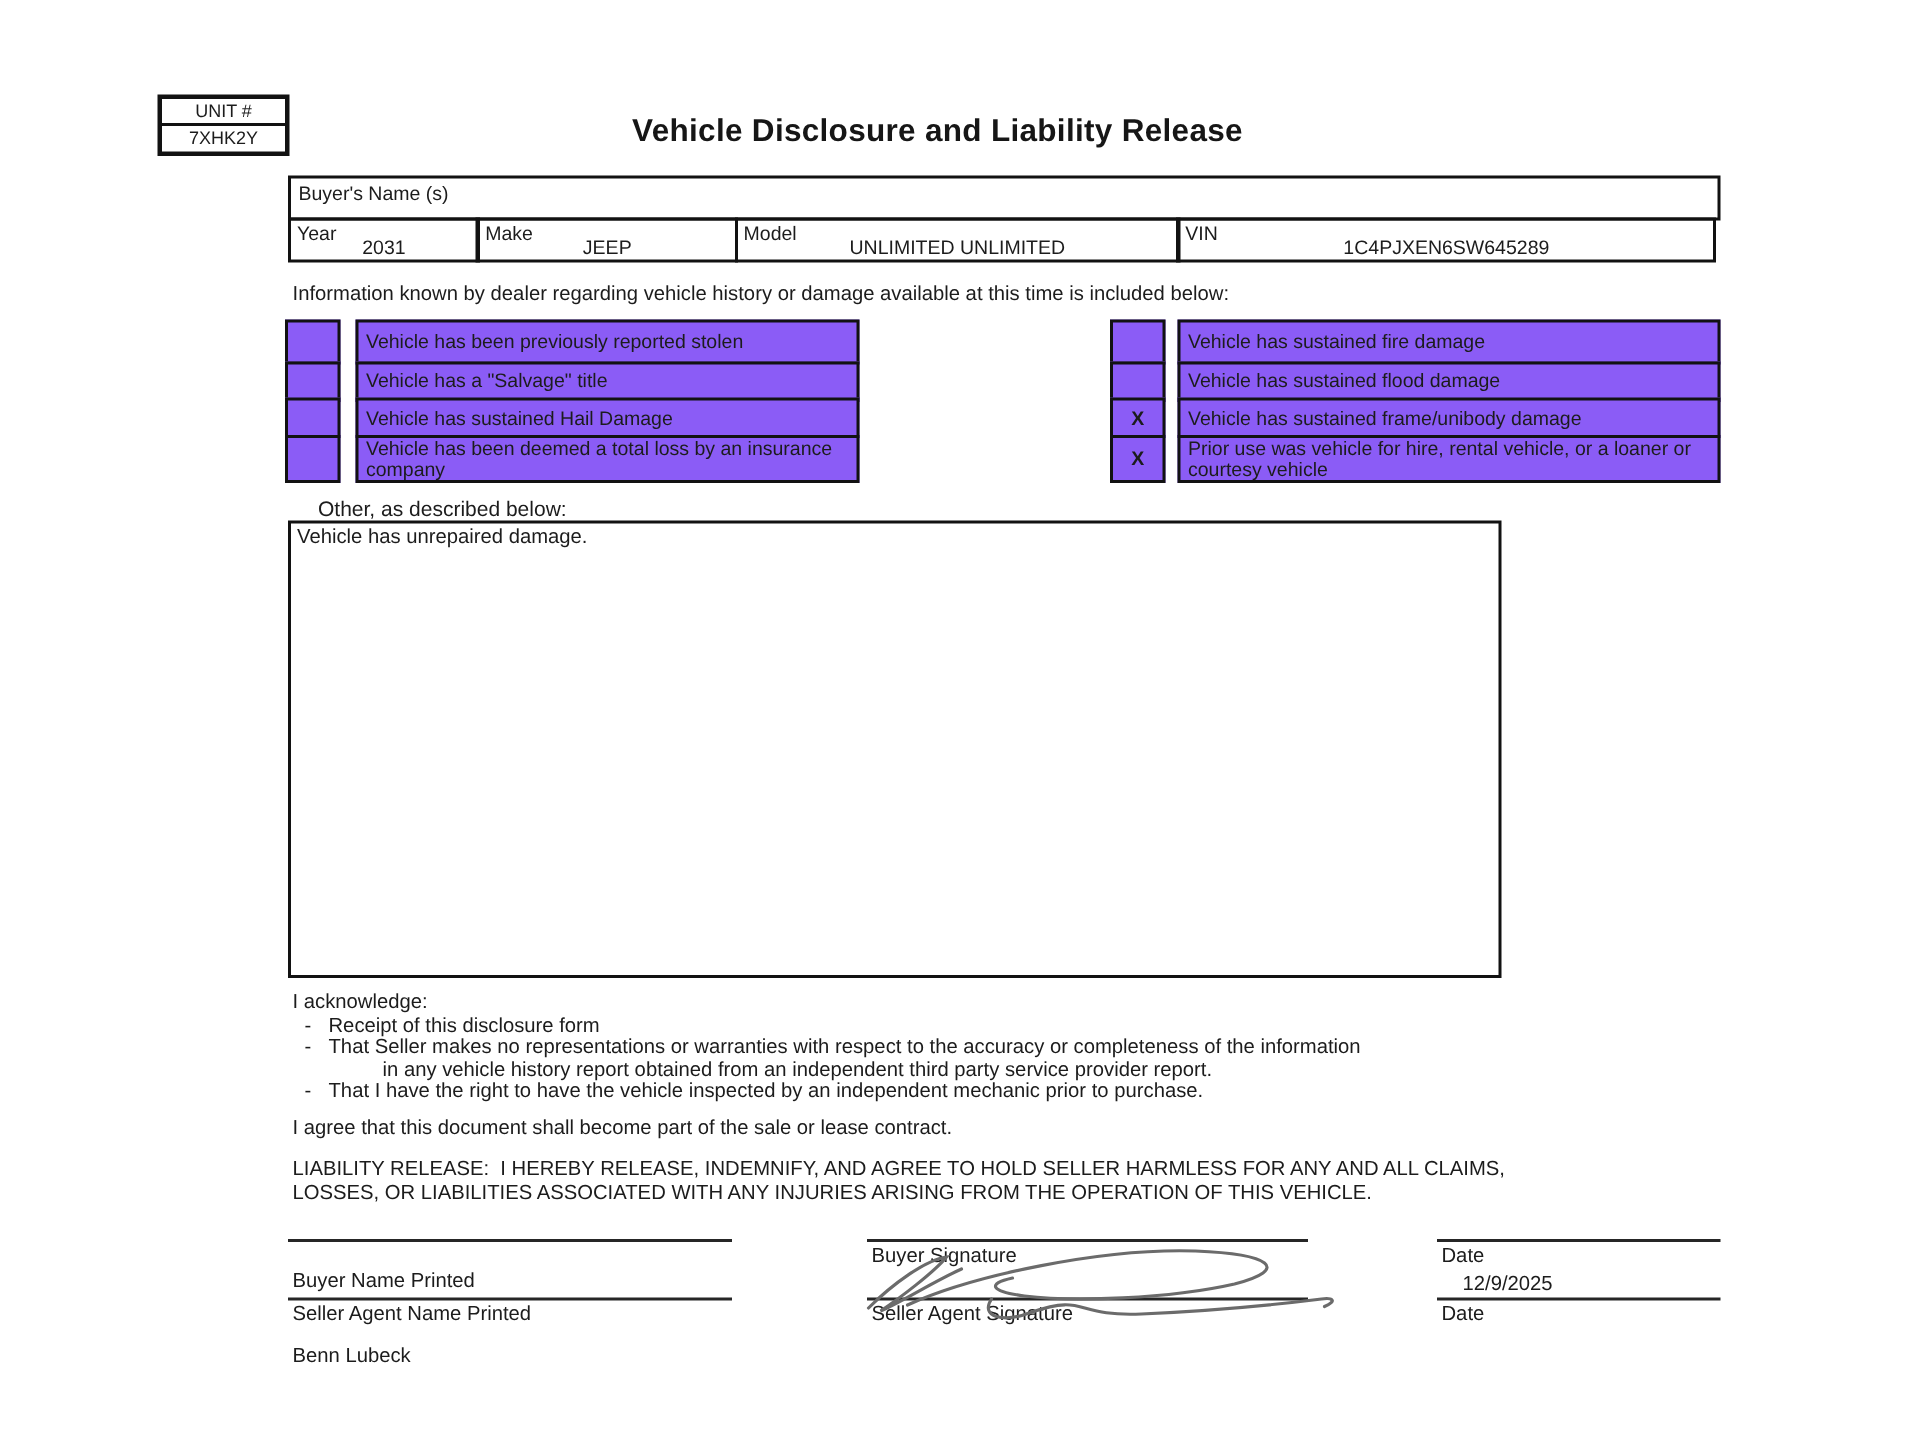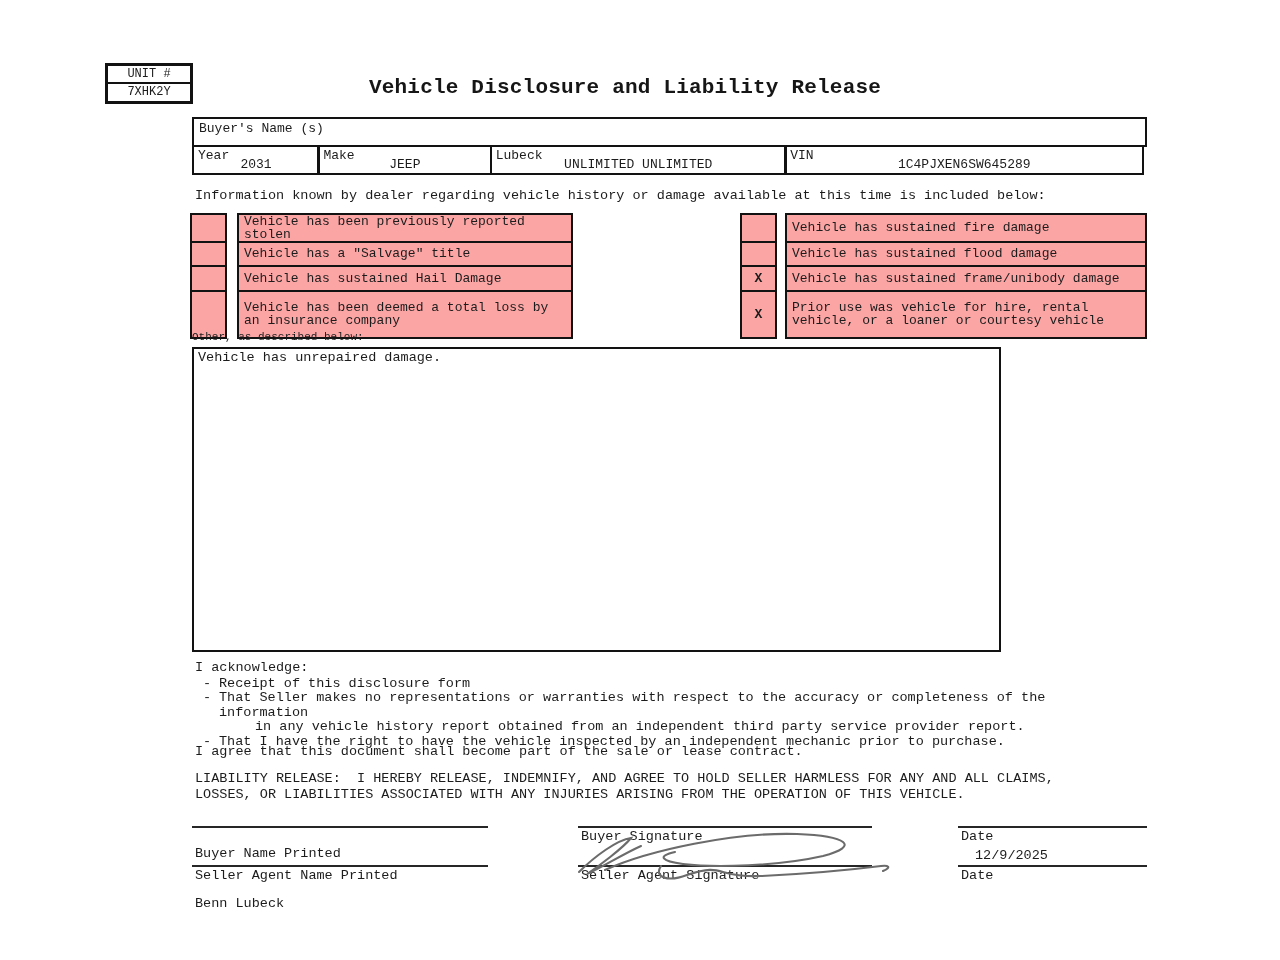--- a/index.html
+++ b/index.html
@@ -1,18 +1,18 @@
 <!DOCTYPE html>
 <html><head>
 <meta charset="utf-8">
 <style>
   html,body { margin:0; padding:0; background:#ffffff; }
   .page {
     position:relative; width:1280px; height:960px; background:#ffffff;
-    font-family:Liberation Mono, monospace; color:#1c1c1c; overflow:hidden;
+    font-family:Liberation Sans, sans-serif; color:#1c1c1c; overflow:hidden;
   }
 
   
   .unit-box { position:absolute; left:105px; top:63px; width:88px; border:3px solid #121212; box-sizing:border-box; background:#fff; }
   .unit-label { height:16px; border-bottom:2px solid #121212; text-align:center; font-size:12px; line-height:16px; }
   .unit-value { height:17px; text-align:center; font-size:12px; line-height:17px; }
 
   
   .doc-title { position:absolute; left:0; top:76px; width:1250px; margin:0; text-align:center;
     font-size:21px; font-weight:bold; color:#161616; letter-spacing:.2px; }
@@ -28,28 +28,28 @@
   .w-year{width:13.4%;} .w-make{width:18.3%;} .w-model{width:31.1%;} .w-vin{width:37.7%;}
 
   
   .intro { position:absolute; left:195px; top:188px; margin:0; font-size:13.5px; }
 
   
   .chkcol { position:absolute; top:213px; width:37px; }
   .chkcol-left { left:190px; } .chkcol-right { left:740px; }
   .lblcol { position:absolute; top:213px; }
   .lblcol-left { left:237px; width:336px; } .lblcol-right { left:785px; width:362px; }
-  .cbox, .lcell { border:2.5px solid #121212; box-sizing:border-box; display:flex; align-items:center; background:#fca5a5; }
+  .cbox, .lcell { border:2.5px solid #121212; box-sizing:border-box; display:flex; align-items:center; background:#8b5cf6; }
   .cbox { justify-content:center; font-size:13px; font-weight:bold; }
   .lcell { padding:0 5px; font-size:13px; line-height:13.5px; }
   .cbox + .cbox, .lcell + .lcell { margin-top:-2.5px; }
-  .h1 { height:30px; } .h2 { height:27px; } .h3 { height:27px; } .h4 { height:49px; }
+  .h1 { height:30px; } .h2 { height:27px; } .h3 { height:27px; } .h4 { height:32px; }
 
   
-  .other-label { position:absolute; left:192px; top:331px; margin:0; font-size:11px; }
+  .other-label { position:absolute; left:212px; top:331px; margin:0; font-size:14px; }
   .other-box { position:absolute; left:192px; top:347px; width:809px; height:305px; border:2.5px solid #121212;
     box-sizing:border-box; font-size:13.5px; padding:1px 4px; }
 
   
   .ack { position:absolute; left:195px; top:661px; width:900px; font-size:13.5px; line-height:14.5px; }
   .ack-head { margin-bottom:1px; }
   .bullet { display:flex; margin-left:8px; }
   .bullet .dash { width:16px; flex:0 0 16px; }
   .bullet-cont { margin-left:36px;padding-left:24px; }
   .agree { position:absolute; left:195px; top:744px; margin:0; font-size:13.5px; }
@@ -81,21 +81,21 @@
     <div class="vrow-fields">
       <div class="vcell w-year">
         <span class="vcell-label">Year</span>
         <span class="vcell-value">2031</span>
       </div>
       <div class="vcell w-make">
         <span class="vcell-label">Make</span>
         <span class="vcell-value">JEEP</span>
       </div>
       <div class="vcell w-model">
-        <span class="vcell-label">Lubeck</span>
+        <span class="vcell-label">Model</span>
         <span class="vcell-value">UNLIMITED UNLIMITED</span>
       </div>
       <div class="vcell w-vin">
         <span class="vcell-label">VIN</span>
         <span class="vcell-value">1C4PJXEN6SW645289</span>
       </div>
     </div>
   </div>
 
   <p class="intro">Information known by dealer regarding vehicle history or damage available at this time is included below:</p>

